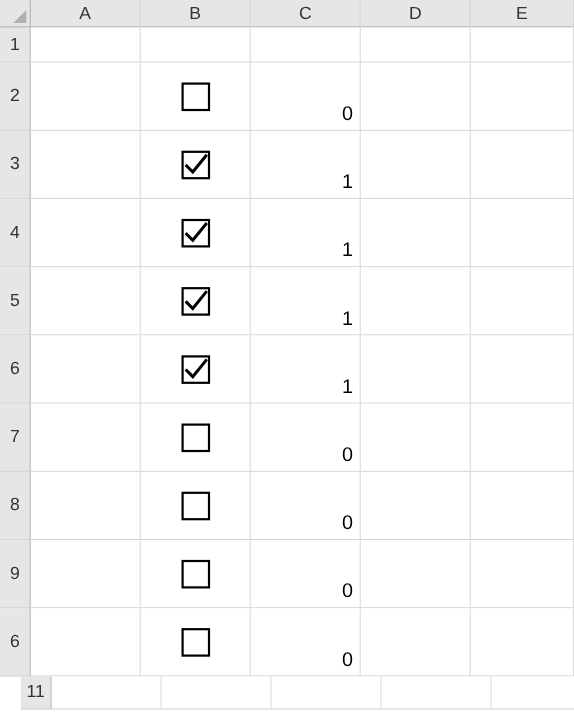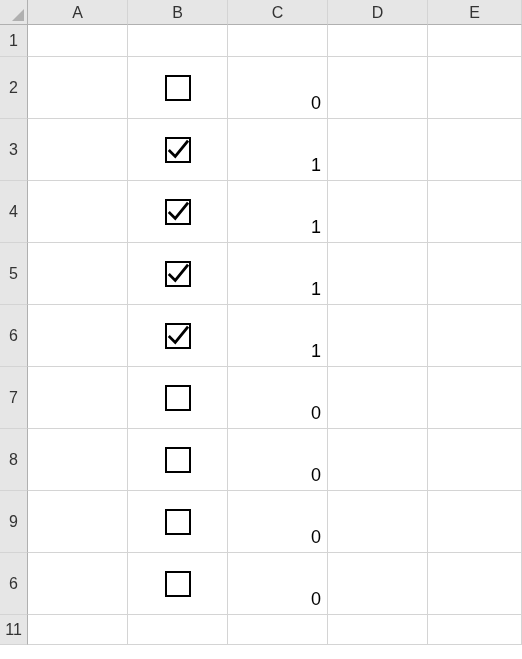--- a/index.html
+++ b/index.html
@@ -104,21 +104,21 @@
     
     .cA { width: 100px; }
     .cB { width: 100px; }
     .cC { width: 100px; }
     .cD { width: 100px; }
     .cE { width: 94px; }
     
     .rHead { height:25px; }
     .r1 { height: 32px; }
     .rTall { height: 62px; }
-    .r11 { height: 30px; }
+    .r11 { height: 30px; margin-left: 19px; }
   </style>
 </head>
 <body>
 
 <div class="sheet">
 
   <div class="row rHead">
     <div class="corner"></div>
     <div class="col-header cA">A</div>
     <div class="col-header cB">B</div>

